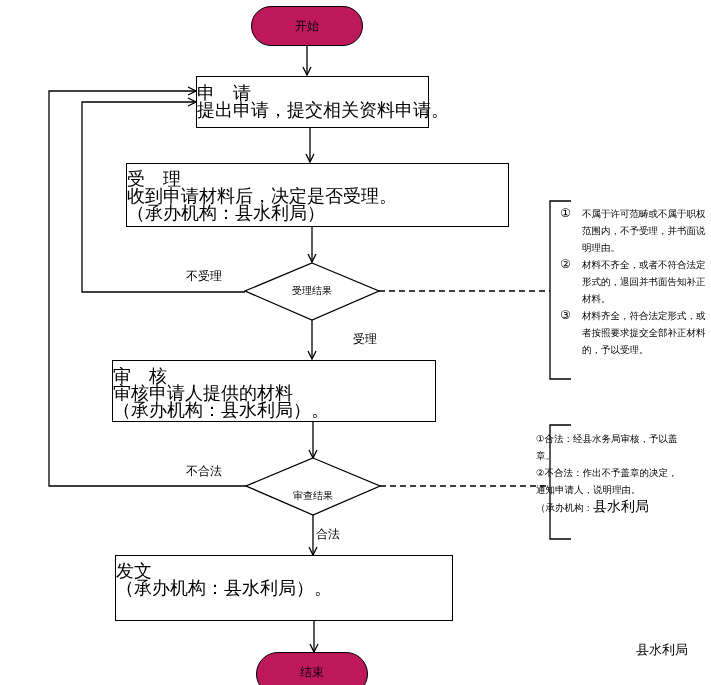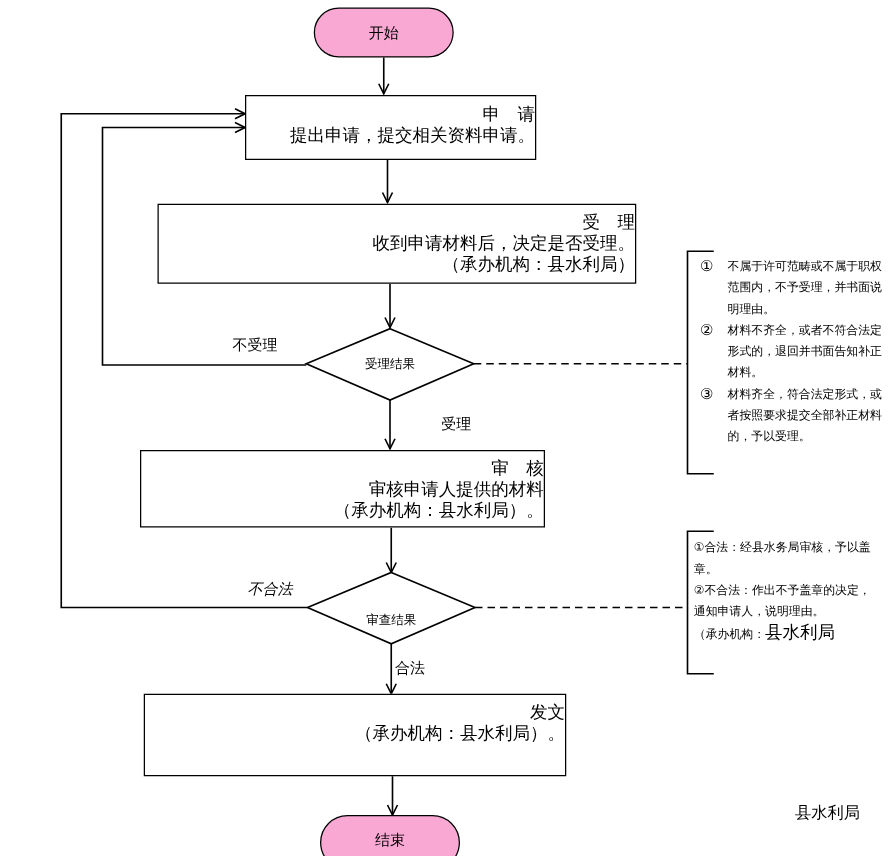--- a/index.html
+++ b/index.html
@@ -1,21 +1,21 @@
 <!DOCTYPE html>
 <html><head>
 <meta charset="utf-8">
 <style>
   html, body { margin: 0; padding: 0; background: #ffffff; }
   body { width: 711px; height: 685px; position: relative; overflow: hidden;
          font-family: "DejaVu Sans", "Liberation Sans", sans-serif; color: #000; }
   svg.lines { position: absolute; left: 0; top: 0; width: 711px; height: 685px; }
   .box { position: absolute; border: 1.3px solid #000; background: #fff; box-sizing: border-box;
-         text-align: right; font-size: 14px; line-height: 17px; }
-  .term { position: absolute; border: 1.3px solid #000; background: #f9a8d4; box-sizing: border-box;
+         text-align: left; font-size: 18px; line-height: 17px; }
+  .term { position: absolute; border: 1.3px solid #000; background: #be185d; box-sizing: border-box;
           border-radius: 22px; text-align: center; font-size: 12px; }
   .diamond-label { position: absolute; font-size: 10px; text-align: center; }
   .edge-label { position: absolute; font-size: 12px; margin-left: 36px; }
   .note { position: absolute; font-size: 9.5px; line-height: 17px; }
   .note .item { display: flex; }
   .note .num { width: 22px; flex: none; font-size: 12px; }
   .box .line { display: block; white-space: nowrap; }
 </style>
 </head>
 <body>
@@ -77,39 +77,39 @@
 <div class="box" style="left:115px; top:555px; width:338px; height:66px; padding-top:6px;">
   <span class="line">发文</span>
   <span class="line">（承办机构：县水利局）。</span>
 </div>
 
 <div class="diamond-label" style="left:282px; top:284px; width:60px;">受理结果</div>
 <div class="diamond-label" style="left:283px; top:489px; width:60px;">审查结果</div>
 
 <div class="edge-label" style="left:150px; top:268px;">不受理</div>
 <div class="edge-label" style="left:317px; top:331px;">受理</div>
-<div class="edge-label" style="left:162px; top:463px;font-style:italic;">不合法</div>
+<div class="edge-label" style="left:150px; top:463px;">不合法</div>
 <div class="edge-label" style="left:280px; top:526px;">合法</div>
 
 <div class="note" style="left:560px; top:205px; width:150px;">
   <div class="item">
     <span class="num">①</span>
     <span>不属于许可范畴或不属于职权范围内，不予受理，并书面说明理由。</span>
   </div>
   <div class="item">
     <span class="num">②</span>
     <span>材料不齐全，或者不符合法定形式的，退回并书面告知补正材料。</span>
   </div>
   <div class="item">
     <span class="num">③</span>
     <span>材料齐全，符合法定形式，或者按照要求提交全部补正材料的，予以受理。</span>
   </div>
 </div>
 
-<div class="note" style="left:555px; top:430px; width:148px;">
+<div class="note" style="left:536px; top:430px; width:148px;">
   <div>①合法：经县水务局审核，予以盖章。</div>
   <div>②不合法：作出不予盖章的决定，通知申请人，说明理由。</div>
   <div>
     <span>（承办机构：</span><span style="font-size:14px;">县水利局</span>
   </div>
 </div>
 
 <div class="edge-label" style="left:600px; top:641px; font-size:13px;">县水利局</div>
 
 </body></html>

